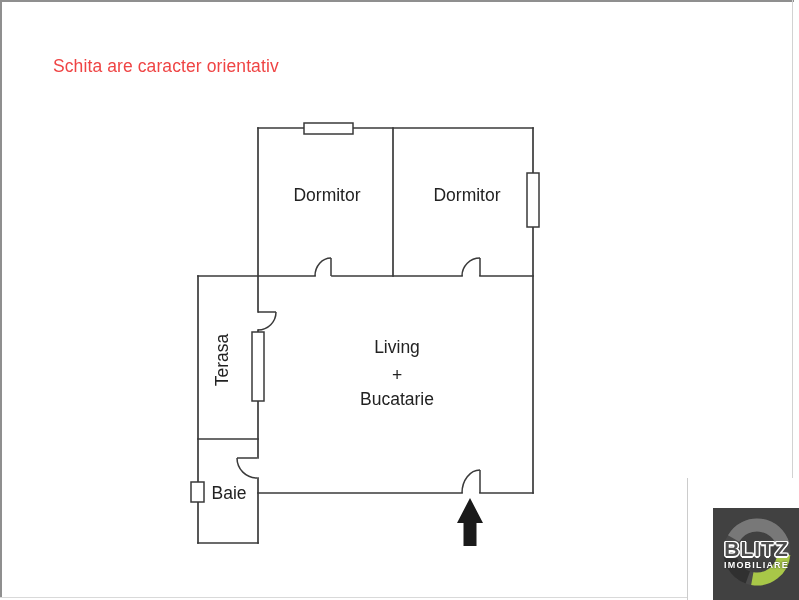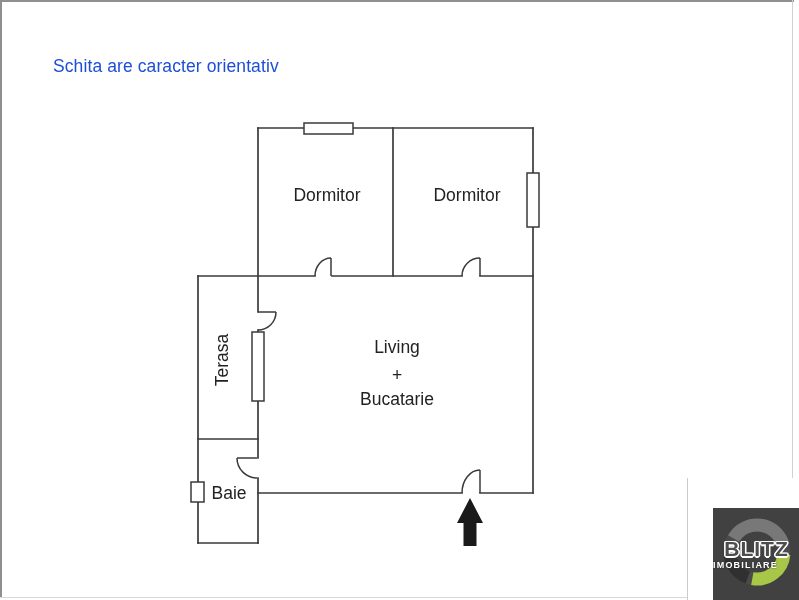--- a/index.html
+++ b/index.html
@@ -11,21 +11,21 @@
     overflow:hidden;
   }
   .border-line{position:absolute;z-index:2;}
   .b-top{left:0;top:0;width:794px;height:2px;background:#8f8f8f;}
   .b-left{left:0;top:0;width:2px;height:598px;background:#8f8f8f;}
   .b-right{left:792px;top:0;width:1px;height:598px;background:#d2d2d2;}
   .b-bottom{left:0;top:597px;width:794px;height:1px;background:#d9d9d9;}
 
   .disclaimer{
     position:absolute;left:53px;top:56px;z-index:1;
-    font-size:17.5px;color:#1d4ed8;letter-spacing:0.1px;
+    font-size:17.5px;color:#ef4444;letter-spacing:0.1px;
   }
 
   svg.plan{position:absolute;left:0;top:0;z-index:1;}
   svg.plan text{
     font-family:"Liberation Sans", sans-serif;
     fill:#222222;font-size:17.5px;
   }
 
   .wm-backdrop{
     position:absolute;z-index:4;
@@ -44,20 +44,21 @@
     text-align:center;
     font-size:21px;font-weight:bold;letter-spacing:1px;
     text-shadow:
       -1.5px 0 0 #ffffff, 1.5px 0 0 #ffffff,
       0 -1.5px 0 #ffffff, 0 1.5px 0 #ffffff,
       -1px -1px 0 #ffffff, 1px -1px 0 #ffffff,
       -1px 1px 0 #ffffff, 1px 1px 0 #ffffff;
   }
   .logo .tagline{
     position:absolute;left:0;top:52px;width:100%;
+    text-align:center;
     font-size:9px;font-weight:bold;letter-spacing:1.2px;
     color:#ffffff;
     text-shadow:0 0 2px #2a2a2a;
   }
 </style>
 </head>
 <body>
 
 <div class="page">
 

